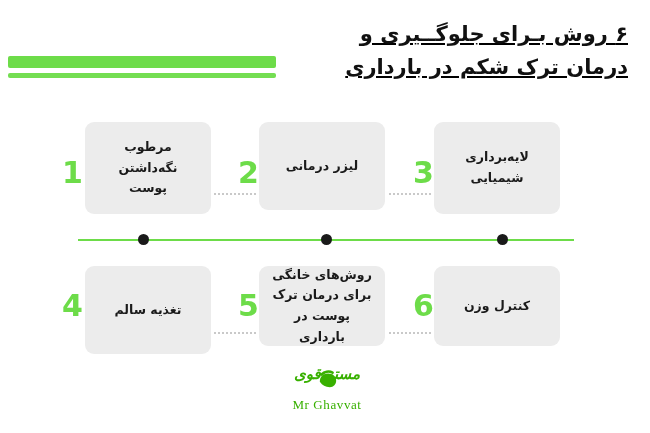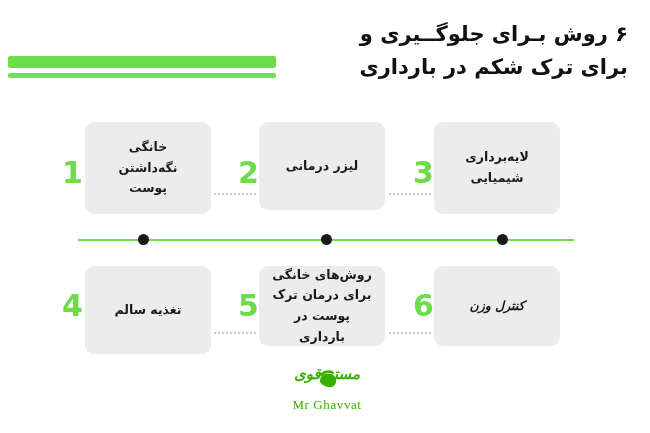--- a/index.html
+++ b/index.html
@@ -16,20 +16,21 @@
   }
 
   
   .header {
     position: absolute;
     top: 18px;
     right: 22px;
     width: 400px;
     text-align: right;
     direction: rtl;
+    text-decoration: underline;
   }
   .header-line {
     font-size: 21px;
     font-weight: bold;
     color: #111111;
     line-height: 1.55;
     letter-spacing: 0px;
     white-space: nowrap;
   }
 
@@ -145,28 +146,28 @@
     top: 4px;
     width: 22px;
     height: 20px;
   }
 </style>
 </head>
 <body>
 
 <div class="header">
   <div class="header-line">۶ روش بـرای جلوگــیری و</div>
-  <div class="header-line">برای ترک شکم در بارداری</div>
+  <div class="header-line">درمان ترک شکم در بارداری</div>
 </div>
 
 <div class="accent-bar"></div>
 <div class="accent-bar-2"></div>
 
 <div class="card" style="left:85px; top:122px; width:126px; height:92px;">
-  <div class="card-text">خانگی
+  <div class="card-text">مرطوب
 نگه‌داشتن
 پوست</div>
 </div>
 <div class="num" style="left:62px; top:158px;">1</div>
 
 <div class="card" style="left:259px; top:122px; width:126px; height:88px;">
   <div class="card-text">لیزر درمانی</div>
 </div>
 <div class="num" style="left:238px; top:158px;">2</div>
 
@@ -189,21 +190,21 @@
 </div>
 <div class="num" style="left:62px; top:291px;">4</div>
 
 <div class="card" style="left:259px; top:266px; width:126px; height:80px;justify-content:center;">
   <div class="card-text">روش‌های خانگی
 برای درمان ترک
 پوست در بارداری</div>
 </div>
 <div class="num" style="left:238px; top:291px;">5</div>
 
-<div class="card" style="left:434px; top:266px; width:126px; height:80px;font-style:italic;">
+<div class="card" style="left:434px; top:266px; width:126px; height:80px;">
   <div class="card-text">کنترل وزن</div>
 </div>
 <div class="num" style="left:413px; top:291px;">6</div>
 
 <div class="dots" style="left:214px; top:332px; width:42px;"></div>
 <div class="dots" style="left:389px; top:332px; width:42px;"></div>
 
 <div class="logo">
   <div class="logo-mark">
     <div class="logo-script">مستر قوی</div>

